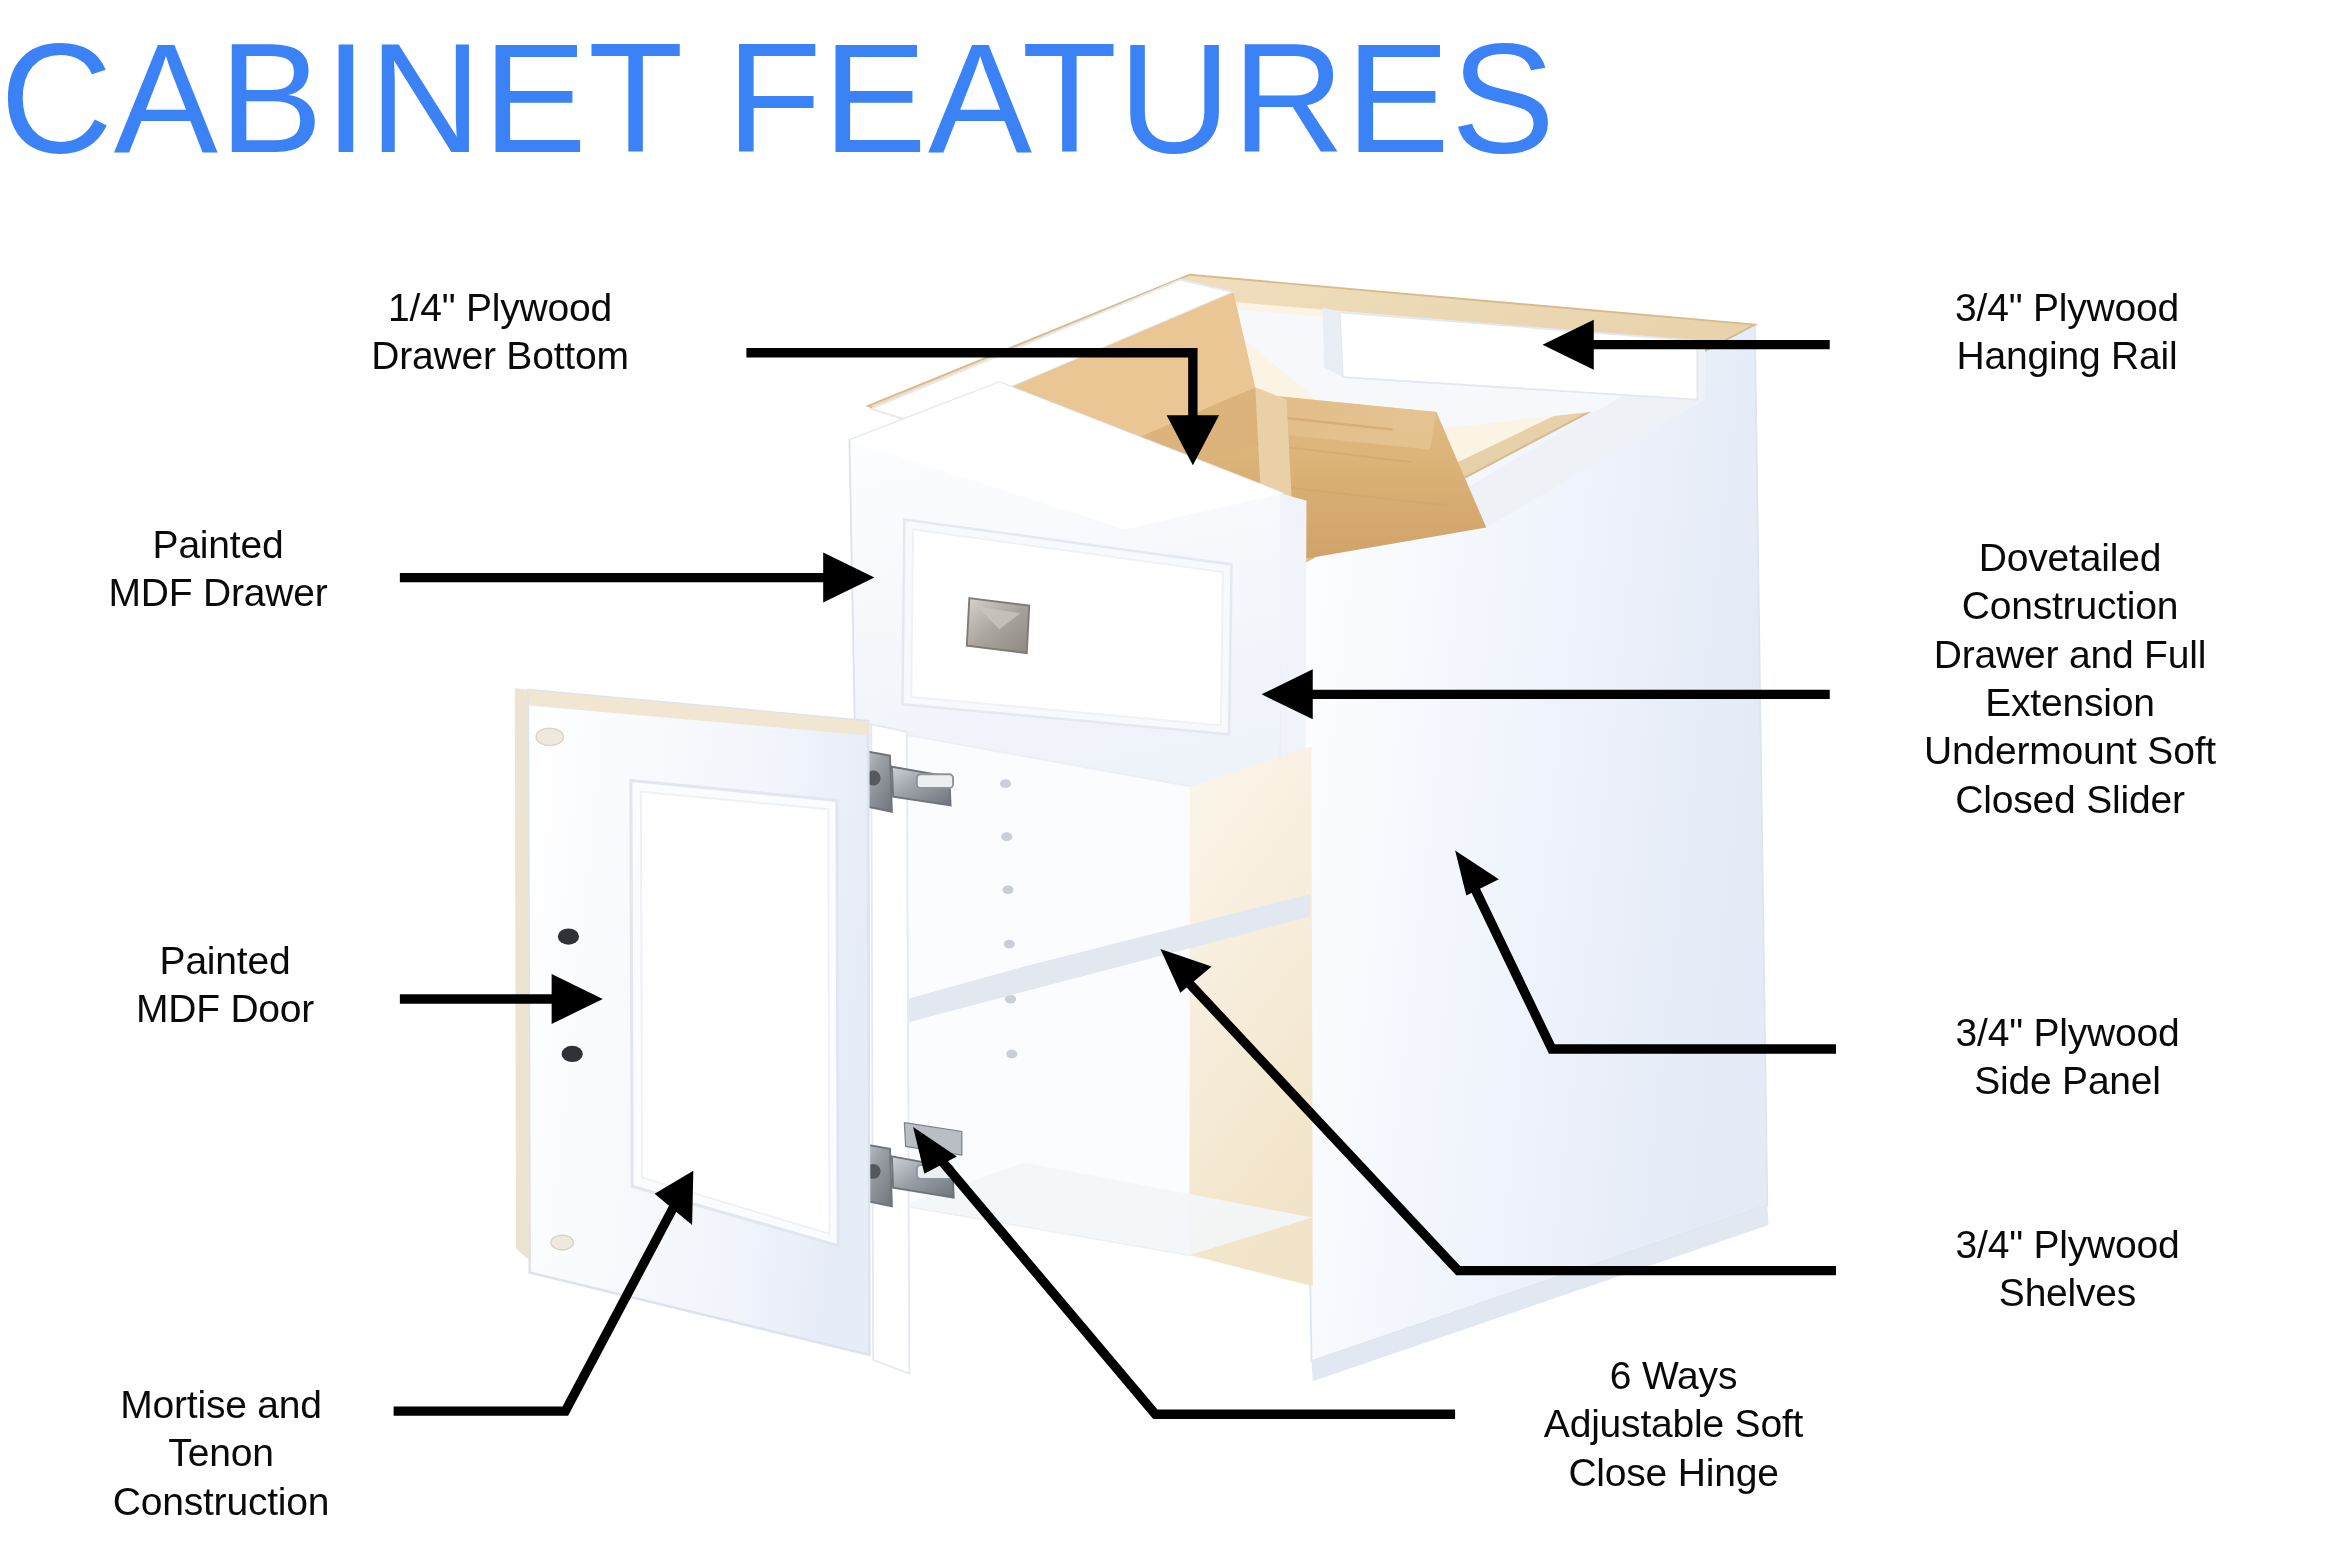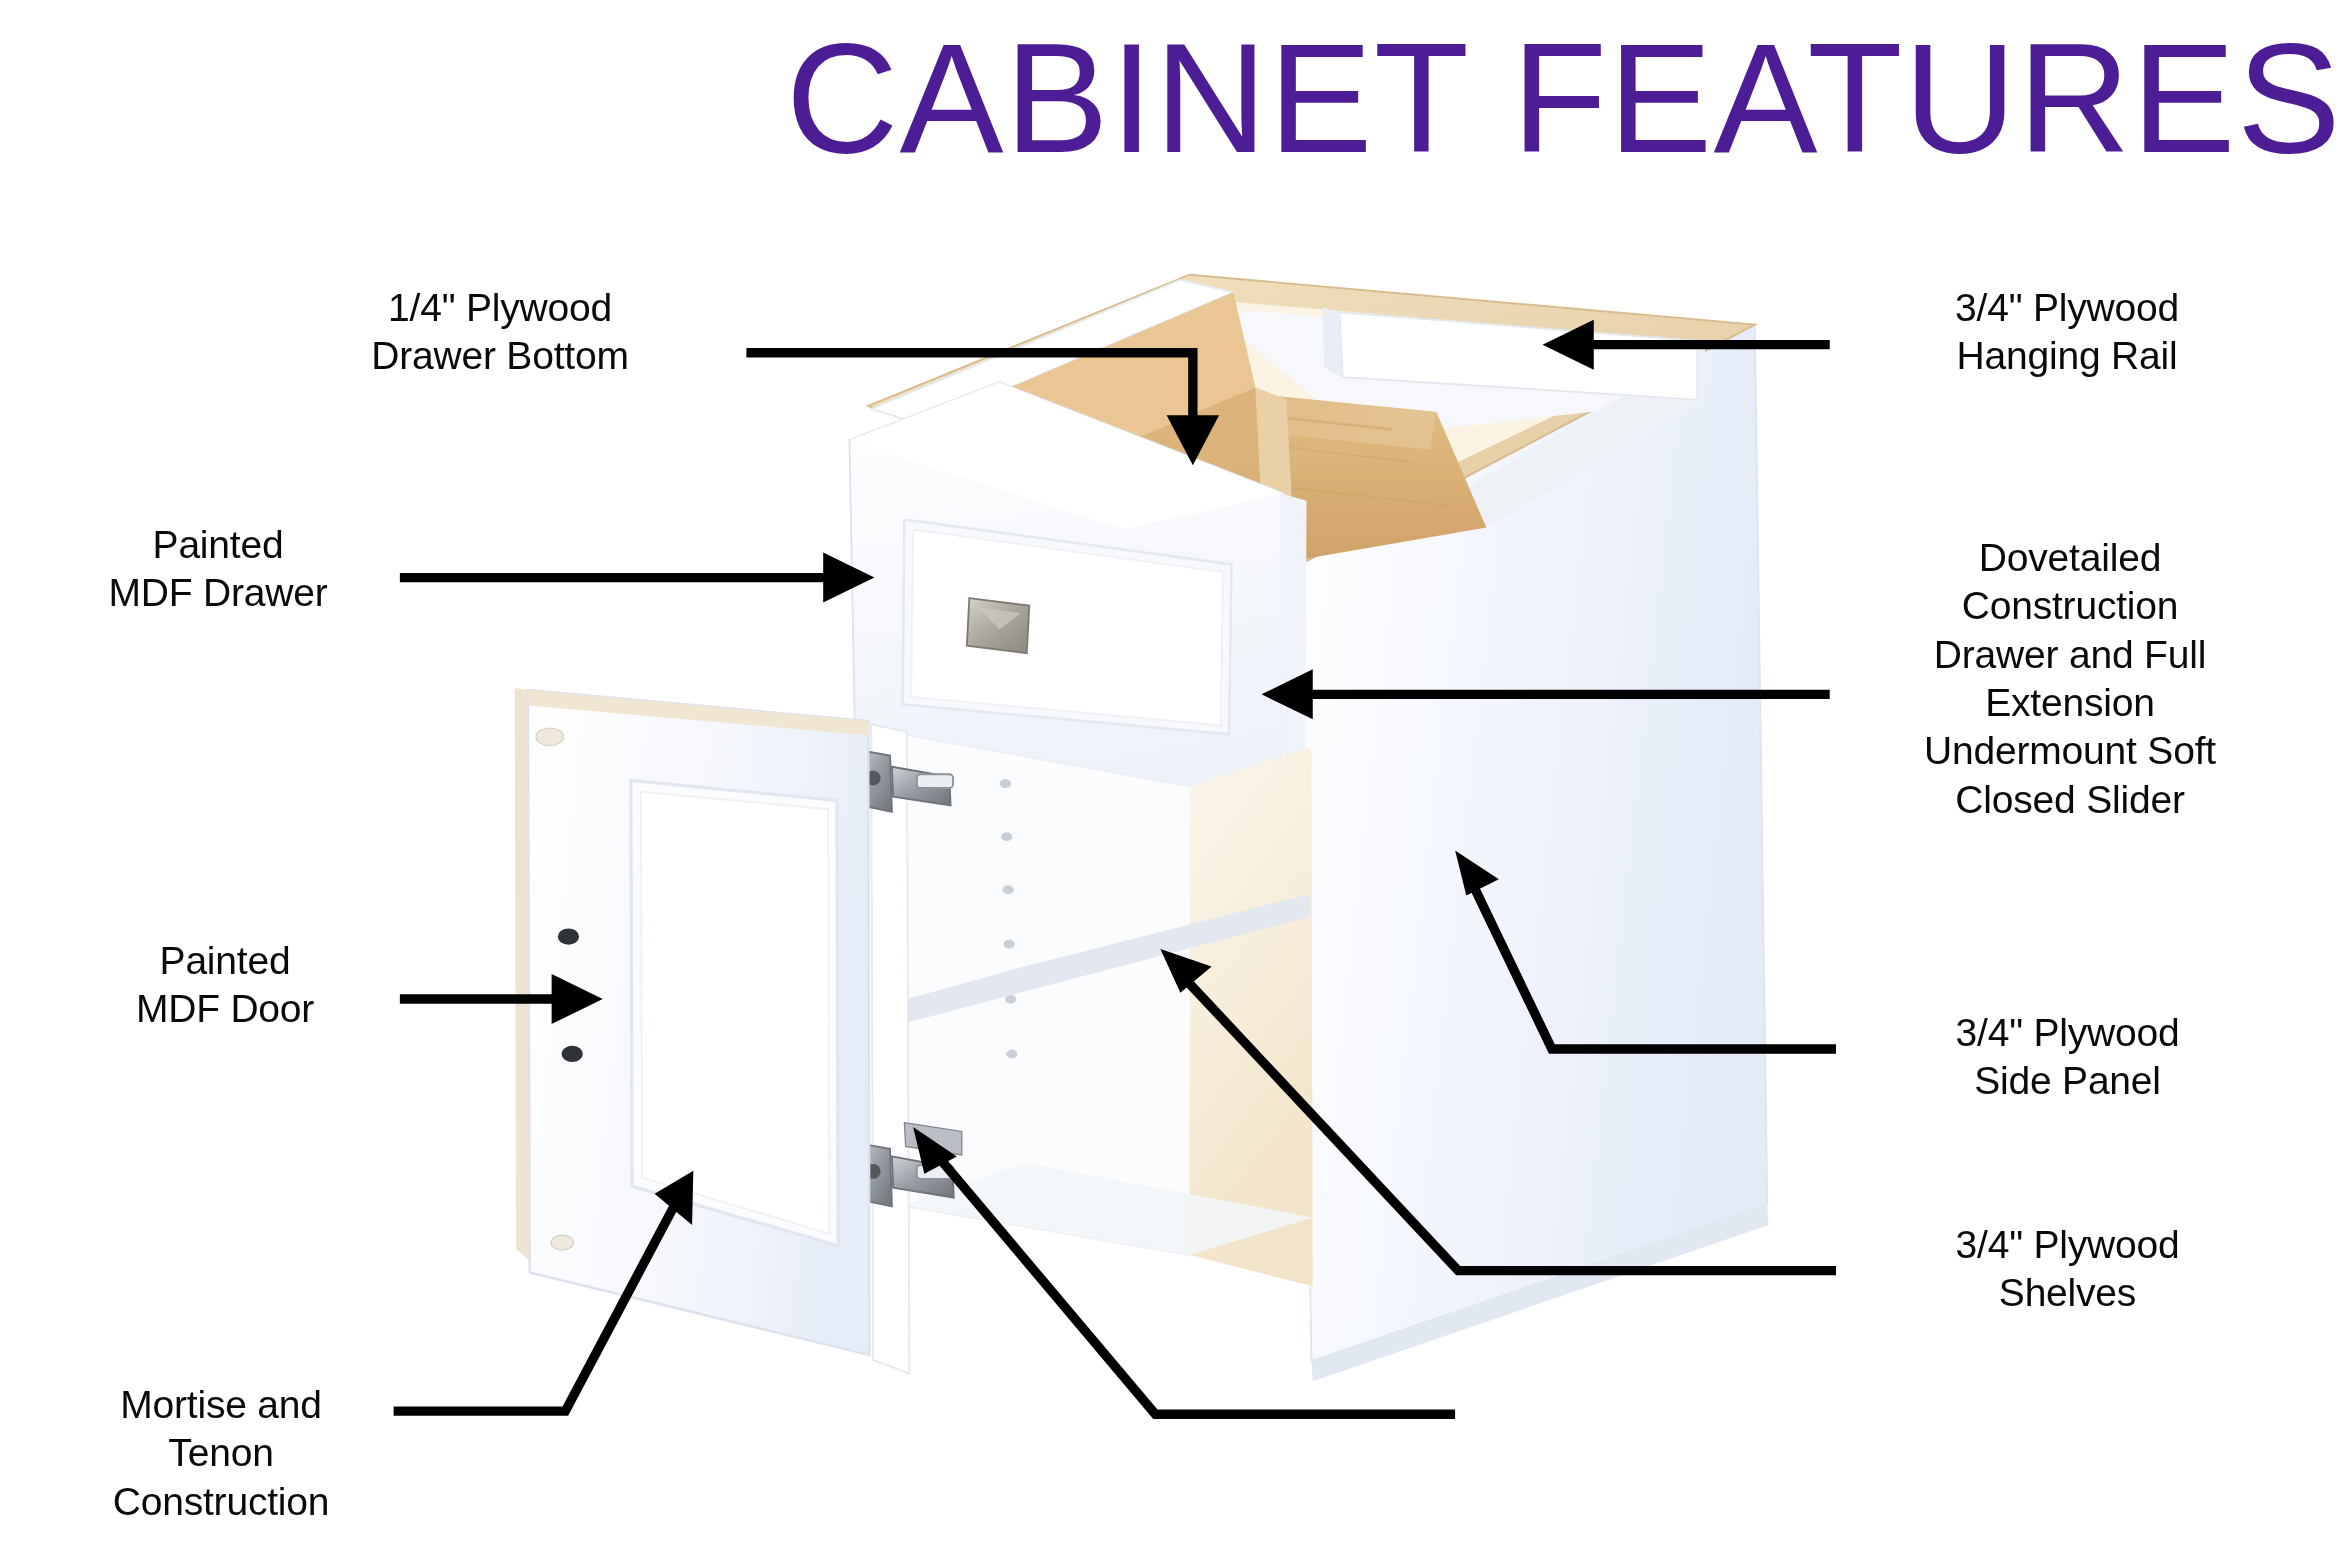--- a/index.html
+++ b/index.html
@@ -9,27 +9,27 @@
     font-family:"Liberation Sans", sans-serif;
     color:#000000;
     overflow:hidden;
     position:relative;
   }
   #stage{position:relative;width:2342px;height:1561px;background:#fff;}
 
   
   #page-title{
     position:absolute;left:0;top:19px;width:2342px;
-    text-align:right;
+    text-align:left;
     font-size:156px;
     font-weight:300;
     letter-spacing:1.2px;
     line-height:1.02;
     font-family:"Liberation Sans", sans-serif;
-    color:#4c1d95;
+    color:#3b82f6;
     white-space:nowrap;
   }
 
   
   .callout{
     position:absolute;
     font-size:39px;
     line-height:1.24;
     font-weight:400;
     text-align:center;
@@ -291,15 +291,18 @@
 Closed Slider</div>
   <div class="callout c-mdf-door">Painted
 MDF Door</div>
   <div class="callout c-side-panel">3/4" Plywood
 Side Panel</div>
   <div class="callout c-shelves">3/4" Plywood
 Shelves</div>
   <div class="callout c-mortise">Mortise and
 Tenon
 Construction</div>
+  <div class="callout c-hinge">6 Ways
+Adjustable Soft
+Close Hinge</div>
 
 </div>
 
 
 </body></html>

